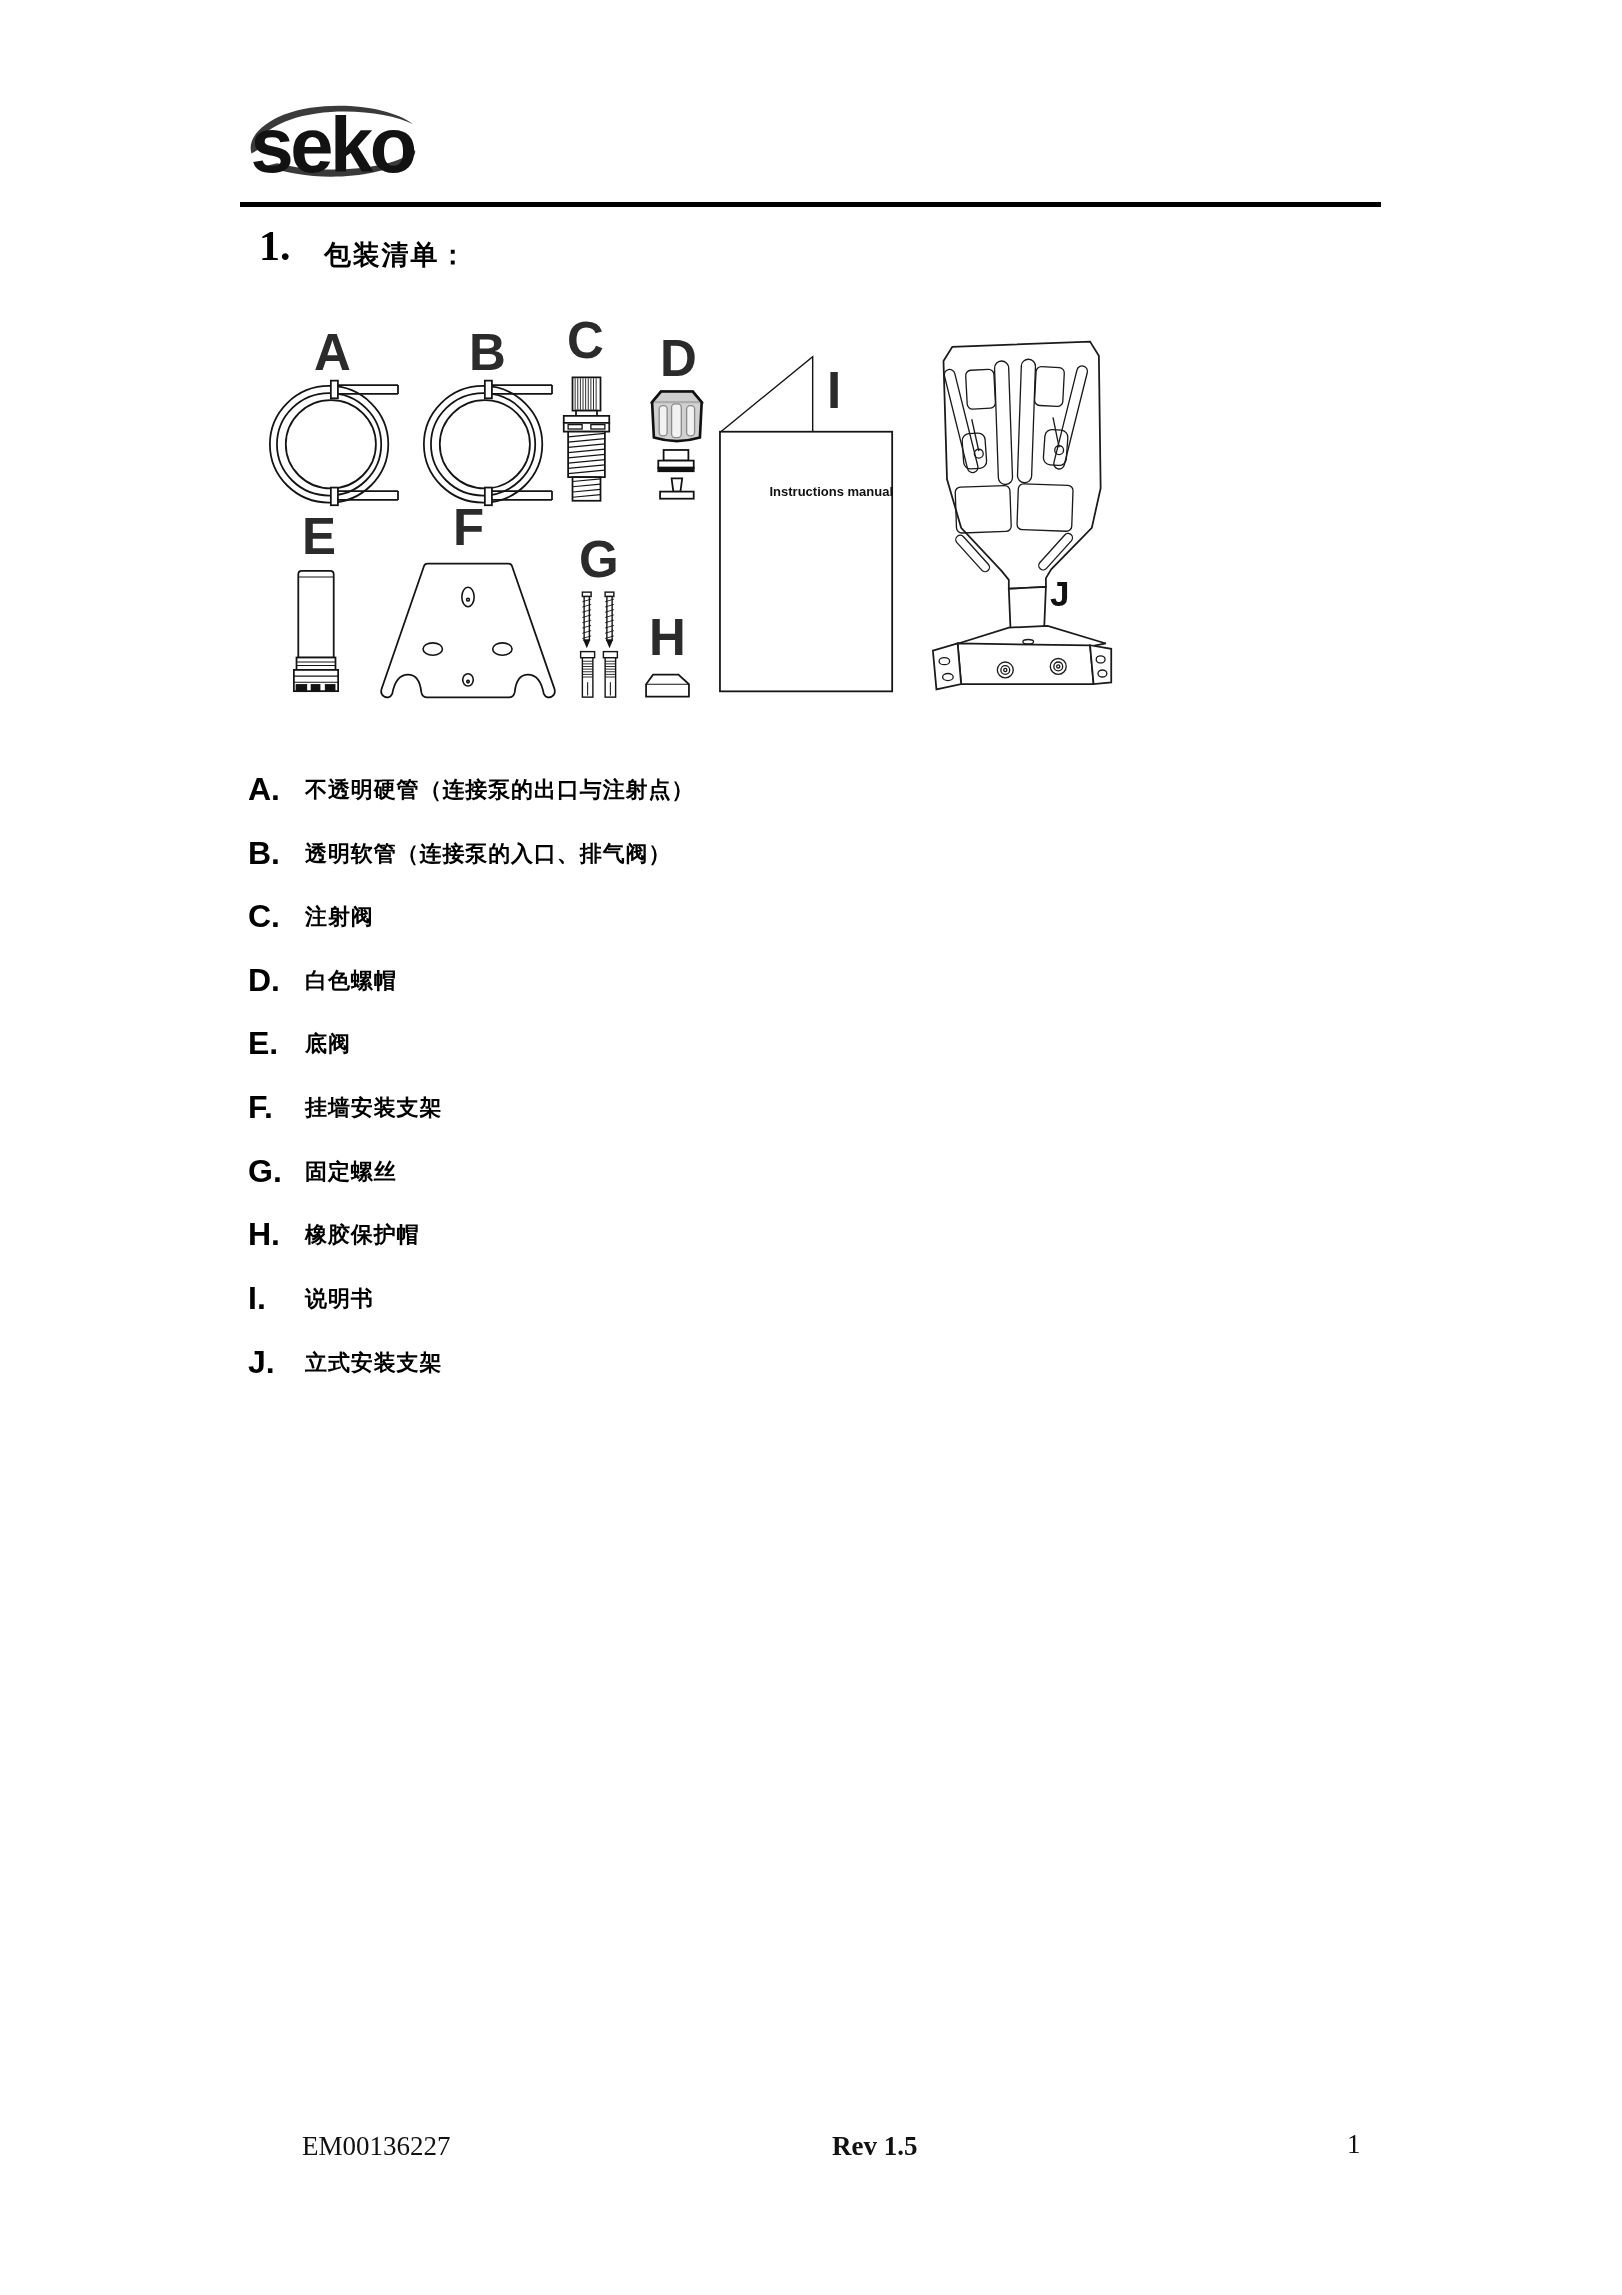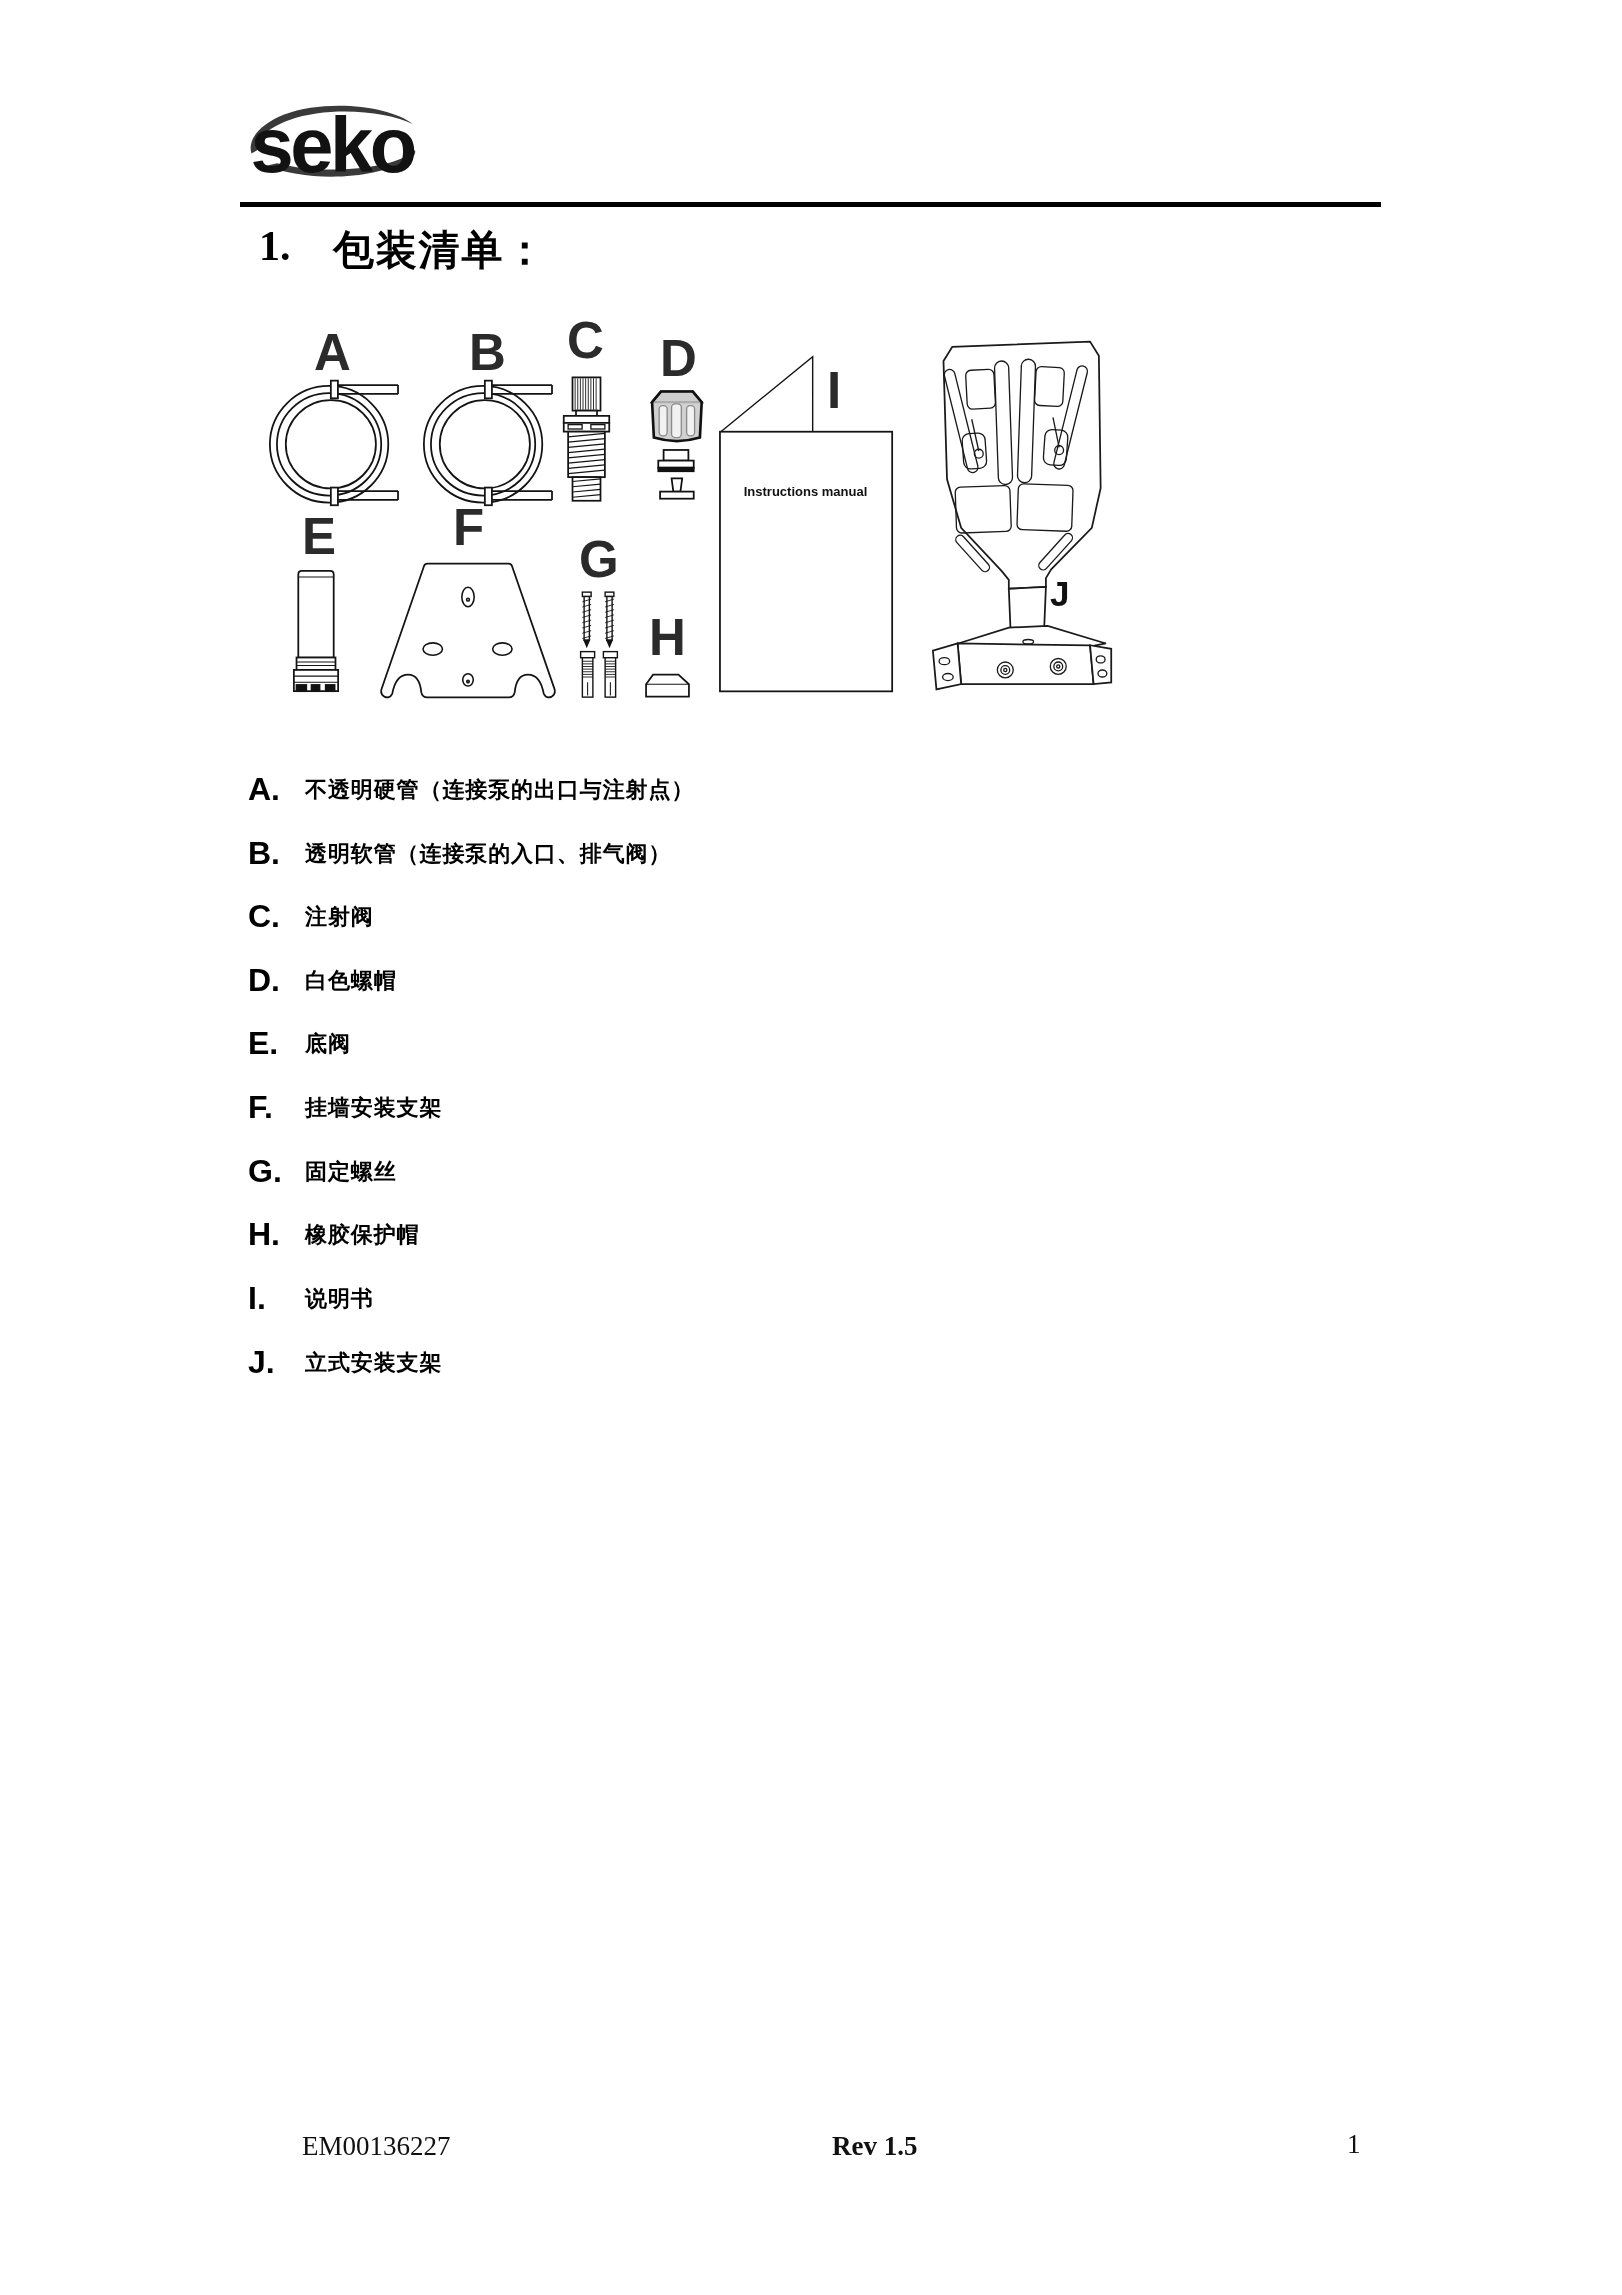--- a/index.html
+++ b/index.html
@@ -8,26 +8,26 @@
     font-family:"Liberation Sans","DejaVu Sans",sans-serif;color:#000;
     overflow:hidden;
   }
   .abs{position:absolute;}
   
   #logo{left:240px;top:103px;width:182px;height:78px;}
   
   #rule{left:240px;top:202px;width:1141px;height:5.3px;background:#000;}
   
   #heading-number{left:259px;top:222px;font-family:"Liberation Serif","DejaVu Serif",serif;font-size:42px;font-weight:bold;}
-  #heading-title{left:324px;top:223px;font-size:41px;font-weight:bold;letter-spacing:1.8px;margin-left:9px;}
+  #heading-title{left:324px;top:237px;font-size:27px;font-weight:bold;letter-spacing:1.8px;}
   
   .part-label{font-size:51px;font-weight:bold;color:#2b2b2b;line-height:1;}
   .part-label-small{font-size:35px;font-weight:bold;color:#111;line-height:1;}
   
-  #manual-text{left:718px;top:484px;width:175px;text-align:center;font-size:13px;font-weight:600;color:#111;}
+  #manual-text{left:718px;top:484px;width:175px;text-align:right;font-size:13px;font-weight:600;color:#111;}
   
   .pl-row{left:248px;height:39px;display:flex;align-items:center;}
   .pl-letter{display:inline-block;width:57px;font-size:32px;font-weight:bold;}
   .pl-text{font-size:22px;font-weight:bold;letter-spacing:0.9px;}
   
   .footer-text{font-family:"Liberation Serif","DejaVu Serif",serif;font-size:27px;color:#111;}
   #footer-doc{left:258px;top:2131px;margin-left:44px;}
   #footer-rev{left:832px;top:2131px;font-weight:bold;}
   #footer-page{left:1347px;top:2129px;}
   svg{display:block;}

